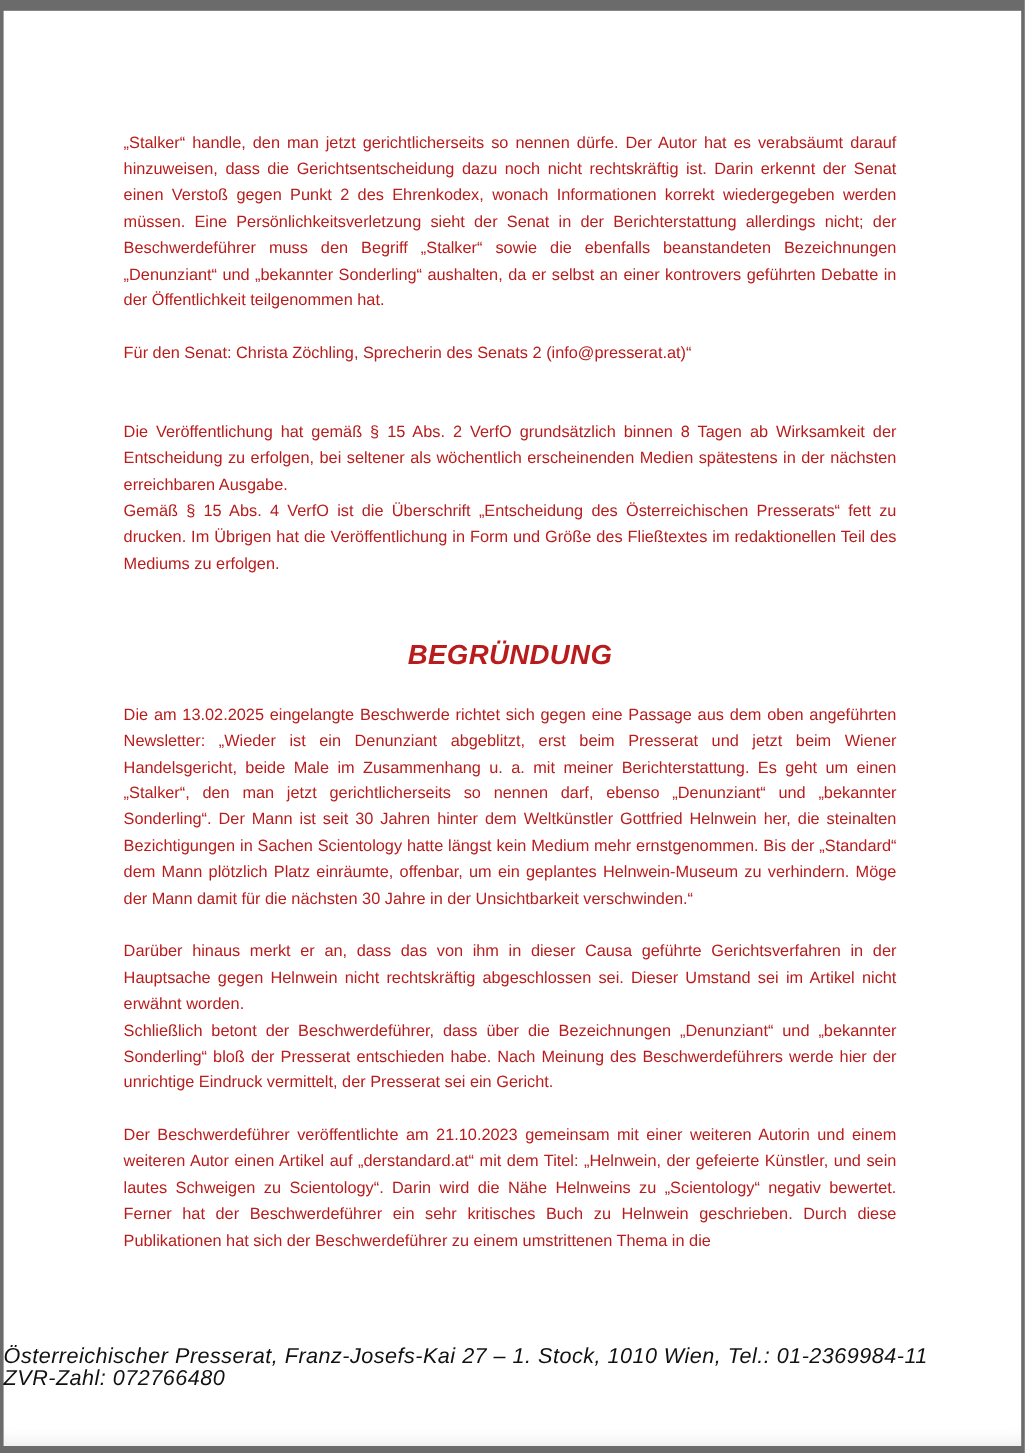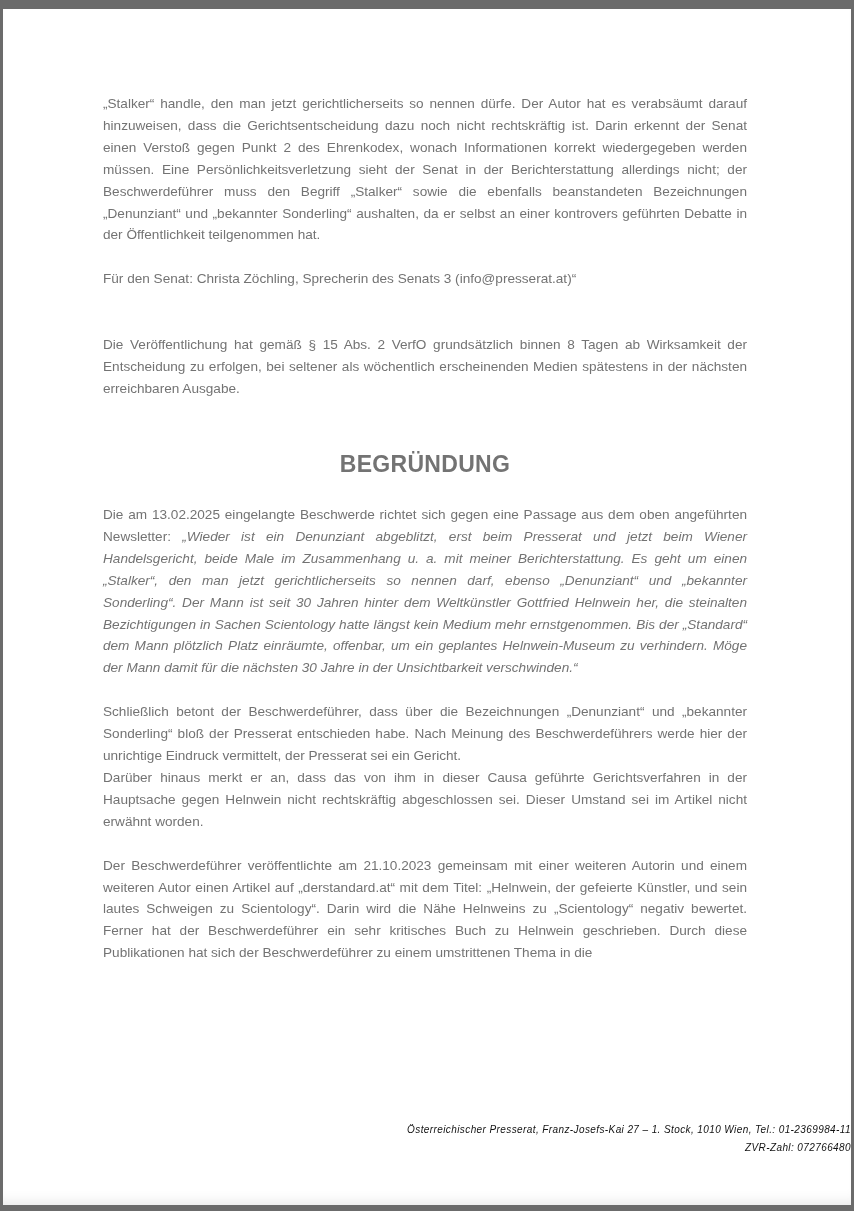--- a/index.html
+++ b/index.html
@@ -11,75 +11,77 @@
   }
   .page {
     position: absolute;
     left: 3px; top: 9px;
     width: 848px; height: 1196px;
     background: #ffffff;
     box-shadow: inset 0 -12px 14px -10px rgba(0,0,0,0.10);
   }
   .content {
     position: absolute;
-    left: 100px; top: 84px;
+    left: 100px; top: 99px;
     width: 644px;
-    color: #737373;
+    color: #b91c1c;
     font-size: 13.6px;
     line-height: 21.9px;
   }
   p { margin: 0; text-align: justify; }
   p.last { text-align-last: left; }
   .gap-1 { height: 22px; }
   .gap-2 { height: 44px; }
   .heading {
     text-align: center;
     font-weight: bold;
     font-size: 23px;
     letter-spacing: 0.3px;
     margin: 0;
     line-height: 28px;
+    font-style: italic;
   }
-  .quote { font-style: italic; }
+  .quote { }
   .footer {
     position: absolute;
     left: 0; right: 0;
     top: 1112px;
-    text-align: right;
+    text-align: left;
     font-style: italic;
-    font-size: 10px;
+    font-size: 18px;
     line-height: 18px;
     color: #111;
     letter-spacing: 0.4px;
   }
 </style>
 </head>
 <body>
 
 <div class="page">
   <div class="content">
 
     <p class="last">„Stalker“ handle, den man jetzt gerichtlicherseits so nennen dürfe. Der Autor hat es verabsäumt darauf hinzuweisen, dass die Gerichtsentscheidung dazu noch nicht rechtskräftig ist. Darin erkennt der Senat einen Verstoß gegen Punkt 2 des Ehrenkodex, wonach Informationen korrekt wiedergegeben werden müssen. Eine Persönlichkeitsverletzung sieht der Senat in der Berichterstattung allerdings nicht; der Beschwerdeführer muss den Begriff „Stalker“ sowie die ebenfalls beanstandeten Bezeichnungen „Denunziant“ und „bekannter Sonderling“ aushalten, da er selbst an einer kontrovers geführten Debatte in der Öffentlichkeit teilgenommen hat.</p>
     <div class="gap-1"></div>
-    <p class="last">Für den Senat: Christa Zöchling, Sprecherin des Senats 3 (info@presserat.at)“</p>
+    <p class="last">Für den Senat: Christa Zöchling, Sprecherin des Senats 2 (info@presserat.at)“</p>
 
     <div class="gap-2"></div>
 
     <p class="last">Die Veröffentlichung hat gemäß § 15 Abs. 2 VerfO grundsätzlich binnen 8 Tagen ab Wirksamkeit der Entscheidung zu erfolgen, bei seltener als wöchentlich erscheinenden Medien spätestens in der nächsten erreichbaren Ausgabe.</p>
+    <p class="last">Gemäß § 15 Abs. 4 VerfO ist die Überschrift „Entscheidung des Österreichischen Presserats“ fett zu drucken. Im Übrigen hat die Veröffentlichung in Form und Größe des Fließtextes im redaktionellen Teil des Mediums zu erfolgen.</p>
 
     <div style="height:50px"></div>
     <h1 class="heading">BEGRÜNDUNG</h1>
     <div style="height:26px"></div>
 
     <p class="last"><span>Die am 13.02.2025 eingelangte Beschwerde richtet sich gegen eine Passage aus dem oben angeführten Newsletter: </span><span class="quote">„Wieder ist ein Denunziant abgeblitzt, erst beim Presserat und jetzt beim Wiener Handelsgericht, beide Male im Zusammenhang u. a. mit meiner Berichterstattung. Es geht um einen „Stalker“, den man jetzt gerichtlicherseits so nennen darf, ebenso „Denunziant“ und „bekannter Sonderling“. Der Mann ist seit 30 Jahren hinter dem Weltkünstler Gottfried Helnwein her, die steinalten Bezichtigungen in Sachen Scientology hatte längst kein Medium mehr ernstgenommen. Bis der „Standard“ dem Mann plötzlich Platz einräumte, offenbar, um ein geplantes Helnwein-Museum zu verhindern. Möge der Mann damit für die nächsten 30 Jahre in der Unsichtbarkeit verschwinden.“</span></p>
 
     <div class="gap-1"></div>
 
+    <p class="last">Darüber hinaus merkt er an, dass das von ihm in dieser Causa geführte Gerichtsverfahren in der Hauptsache gegen Helnwein nicht rechtskräftig abgeschlossen sei. Dieser Umstand sei im Artikel nicht erwähnt worden.</p>
     <p class="last">Schließlich betont der Beschwerdeführer, dass über die Bezeichnungen „Denunziant“ und „bekannter Sonderling“ bloß der Presserat entschieden habe. Nach Meinung des Beschwerdeführers werde hier der unrichtige Eindruck vermittelt, der Presserat sei ein Gericht.</p>
-    <p class="last">Darüber hinaus merkt er an, dass das von ihm in dieser Causa geführte Gerichtsverfahren in der Hauptsache gegen Helnwein nicht rechtskräftig abgeschlossen sei. Dieser Umstand sei im Artikel nicht erwähnt worden.</p>
 
     <div class="gap-1"></div>
 
     <p>Der Beschwerdeführer veröffentlichte am 21.10.2023 gemeinsam mit einer weiteren Autorin und einem weiteren Autor einen Artikel auf „derstandard.at“ mit dem Titel: „Helnwein, der gefeierte Künstler, und sein lautes Schweigen zu Scientology“. Darin wird die Nähe Helnweins zu „Scientology“ negativ bewertet. Ferner hat der Beschwerdeführer ein sehr kritisches Buch zu Helnwein geschrieben. Durch diese Publikationen hat sich der Beschwerdeführer zu einem umstrittenen Thema in die</p>
   </div>
 
   <div class="footer">
     <div>Österreichischer Presserat, Franz-Josefs-Kai 27 – 1. Stock, 1010 Wien, Tel.: 01-2369984-11</div>
     <div>ZVR-Zahl: 072766480</div>
   </div>

